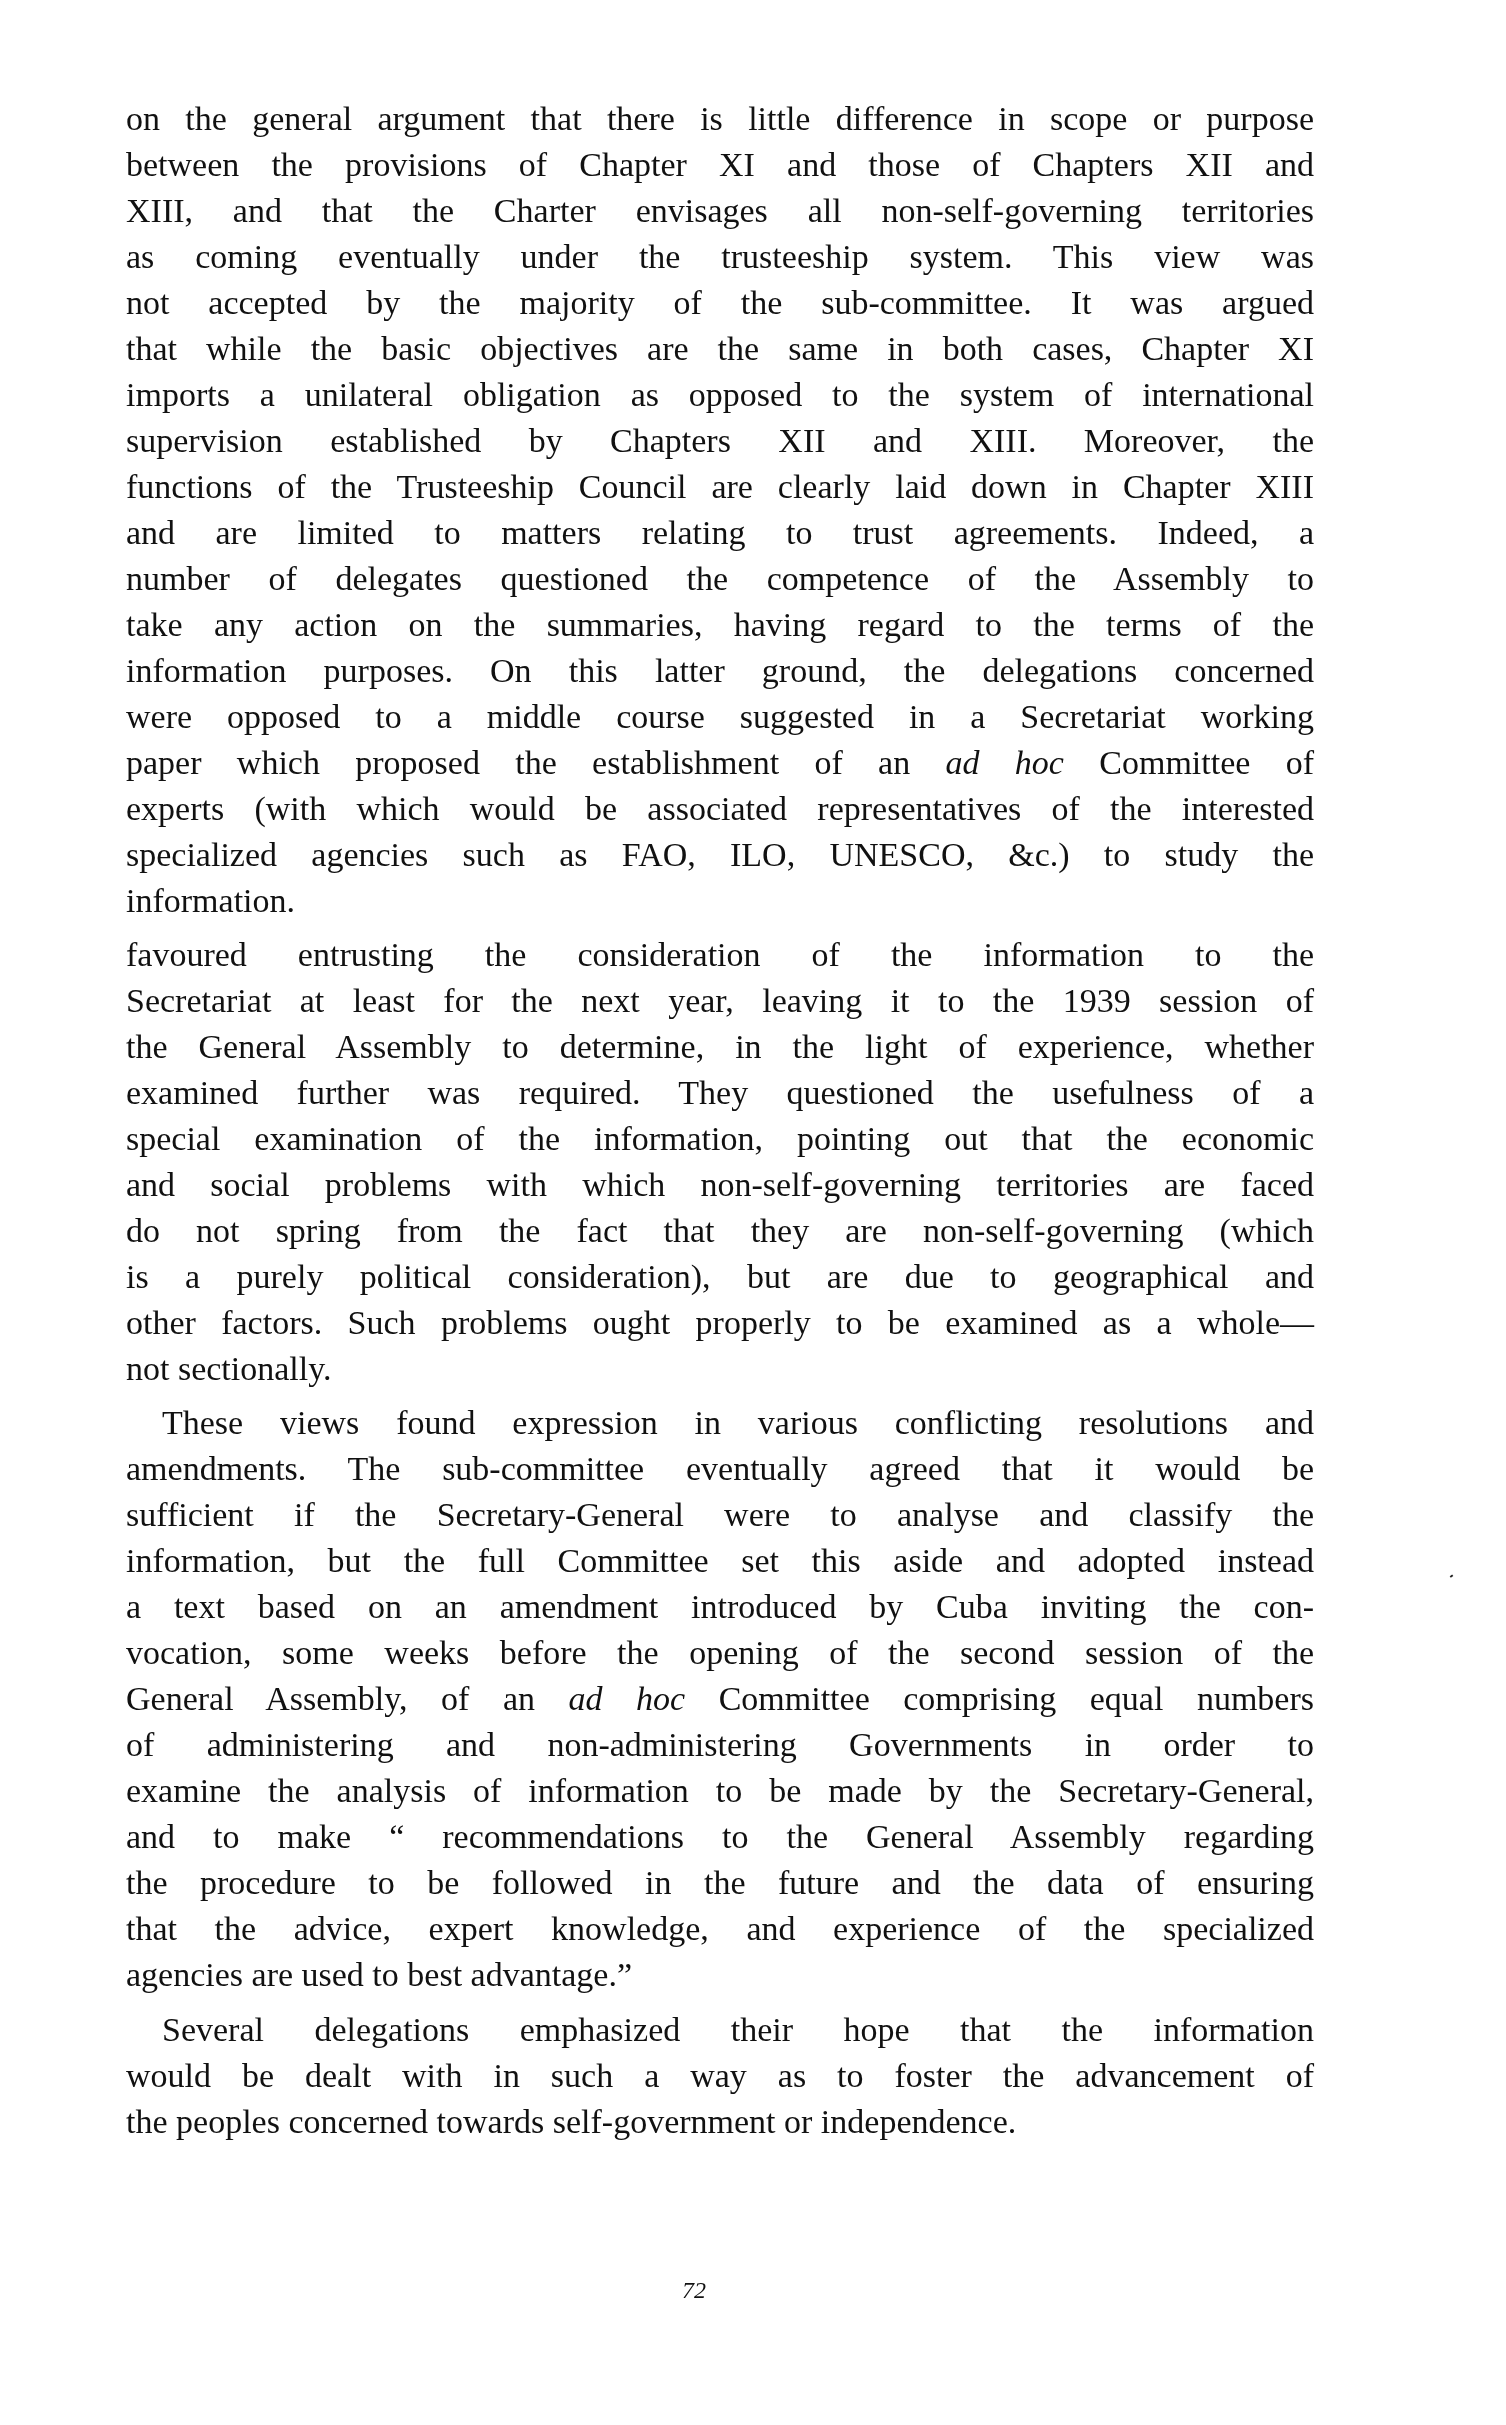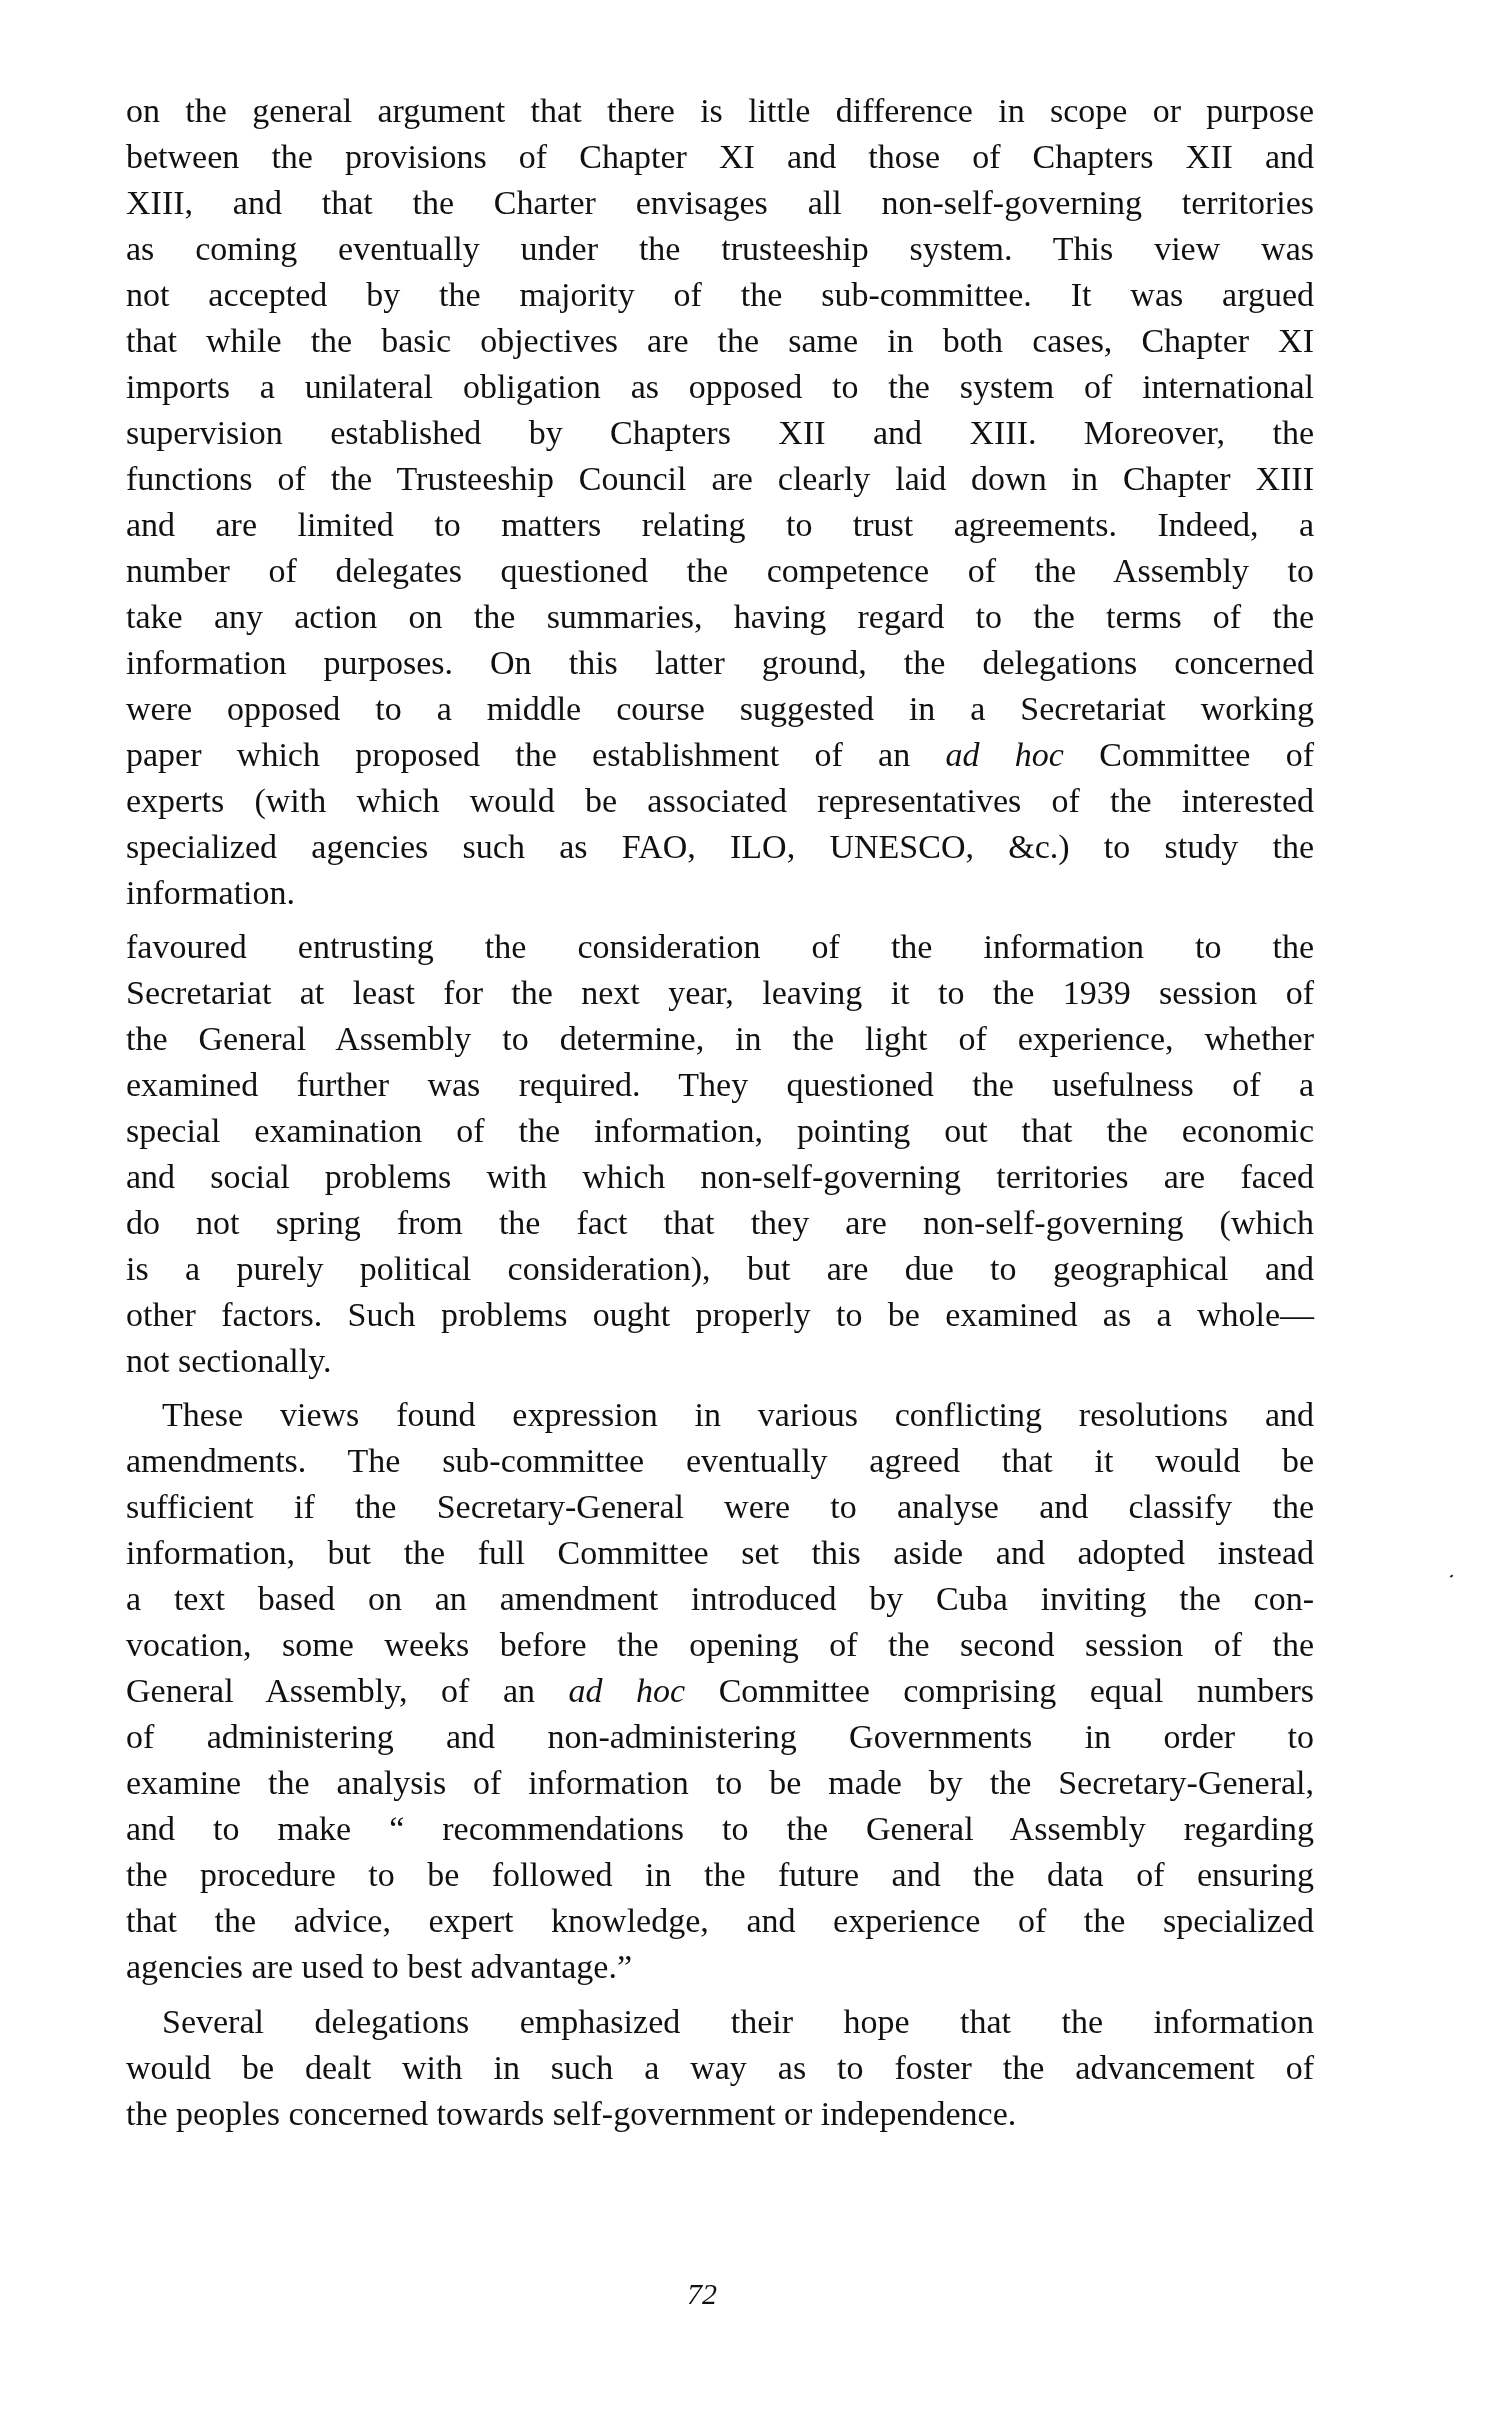--- a/index.html
+++ b/index.html
@@ -3,39 +3,39 @@
 <meta charset="utf-8">
 <style>
   html, body { margin: 0; padding: 0; background: #ffffff; }
   body { width: 1506px; height: 2426px; position: relative; overflow: hidden; }
   .page {
     position: absolute; left: 0; top: 0; width: 1506px; height: 2426px;
     background: #ffffff; color: #111111;
     font-family: "Liberation Serif", "DejaVu Serif", serif;
   }
   .text-block {
-    position: absolute; left: 126px; top: 88px; width: 1188px;
+    position: absolute; left: 126px; top: 96px; width: 1188px;
   }
   .para { margin: 0 0 8.2px 0; }
   .line {
     display: block;
     font-size: 34px;
     line-height: 46px;
     height: 46px;
     white-space: nowrap;
     text-align: justify;
     text-align-last: justify;
     overflow: visible;
   }
   .line.last { text-align: center; text-align-last: left; }
   .line.indent { padding-left: 36px; }
   .line em { font-style: italic; }
   .page-number {
-    position: absolute; left: 16px; width: 1372px; top: 2277px;
-    text-align: center; font-size: 30px; font-style: italic;
+    position: absolute; left: 8px; width: 1372px; top: 2277px;
+    text-align: center; font-size: 24px; font-style: italic;
     font-family: "Liberation Serif", "DejaVu Serif", serif; color: #111;
   }
   .speck {
     position: absolute; left: 1450px; top: 1575px; width: 3.4px; height: 2.1px;
     background: #222; transform: rotate(-35deg);
   }
 </style>
 </head>
 <body>
 

